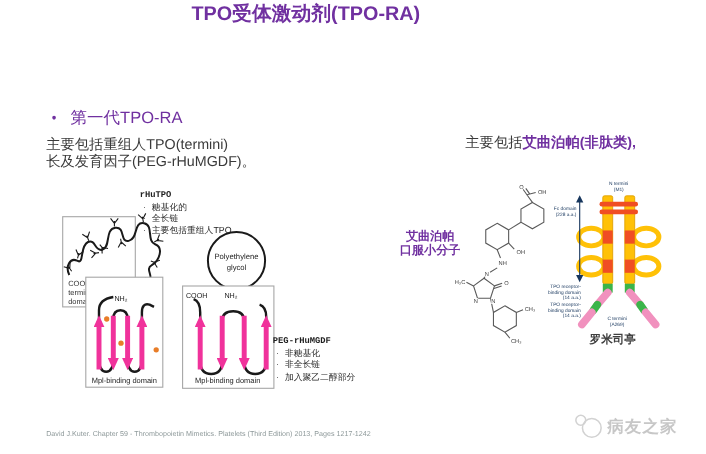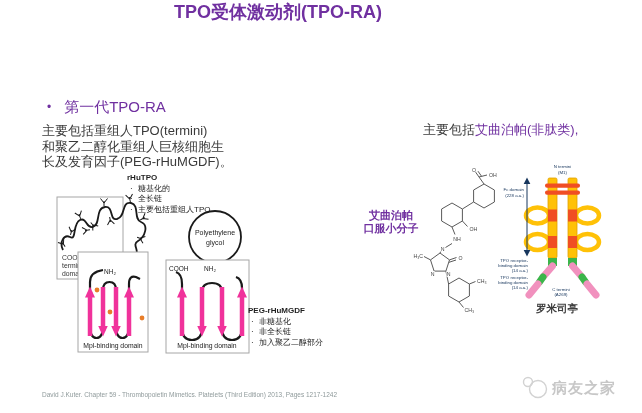--- a/index.html
+++ b/index.html
@@ -11,23 +11,23 @@
   .title {
     left:0; top:8; width:556px; text-align:center;
     font-size:18px; font-weight:bold; color:#7030A0; white-space:nowrap;
   }
   .head {
     font-size:15px; color:#7030A0; white-space:nowrap;
   }
   .head::before { content:"•"; margin-right:13px; font-size:12px; vertical-align:1px; }
   .para { font-size:13px; line-height:15.5px; color:#3a3a3a; }
   .para .ln { display:block; white-space:nowrap; }
-  .pb { color:#7030A0; font-weight:normal; }
+  .pb { color:#7030A0; font-weight:bold; }
   .anno { font-size:8px; line-height:10.5px; color:#1f1f1f; }
-  .anno .lbl { font-weight:bold; }
+  .anno .lbl { font-weight:bold;font-family:Liberation Mono, monospace; }
   .anno .b { padding-left:11px; position:relative; white-space:nowrap; }
   .anno .b::before { content:"·"; position:absolute; left:3px; }
   .chem-label { width:74px; text-align:center; font-size:11px; font-weight:bold;
     color:#7030A0; line-height:12.5px; }
   .chem-label span { display:block; white-space:nowrap; }
   .cite { font-size:6.5px; color:#8f9a9b; white-space:nowrap; }
   .brand { font-size:15px; font-weight:bold; color:#c7c7c7; letter-spacing:1px; white-space:nowrap; }
   svg text { font-family:"Liberation Sans","DejaVu Sans",sans-serif; }
   .dlab { font-size:6.8px; fill:#333; }
   .nh2 { font-size:6.5px; fill:#222; }
@@ -197,21 +197,20 @@
       <circle cx="538" cy="389" r="8.5"></circle>
       <circle cx="528" cy="382" r="4.5"></circle>
     </g>
   </svg>
 
   <div class="abs title">TPO受体激动剂(TPO-RA)</div>
 
   <div class="abs head" style="left:47px;top:98px">第一代TPO-RA</div>
   <div class="abs para" style="left:42px;top:123px">
     <span class="ln">主要包括重组人TPO(termini)</span>
-    <span class="ln">和聚乙二醇化重组人巨核细胞生</span>
     <span class="ln">长及发育因子(PEG-rHuMGDF)。</span>
   </div>
 
   <div class="abs anno" style="left:127px;top:173px">
     <div class="lbl">rHuTPO</div>
     <div class="b">糖基化的</div>
     <div class="b">全长链</div>
     <div class="b">主要包括重组人TPO</div>
   </div>
 

